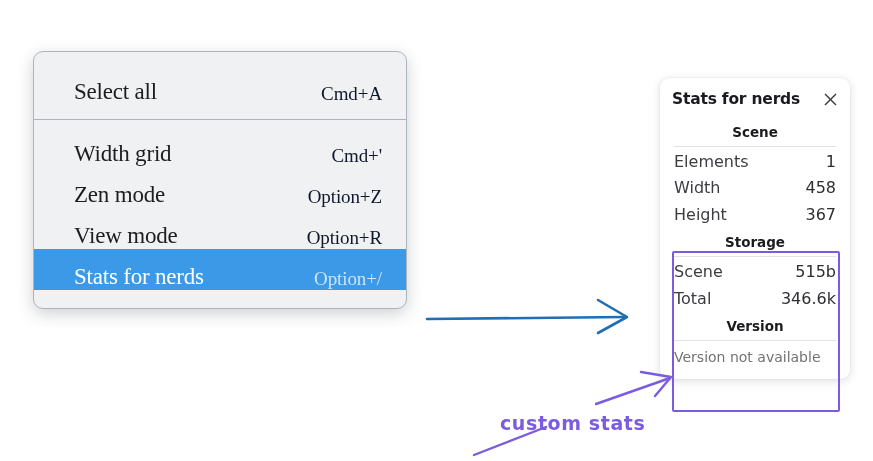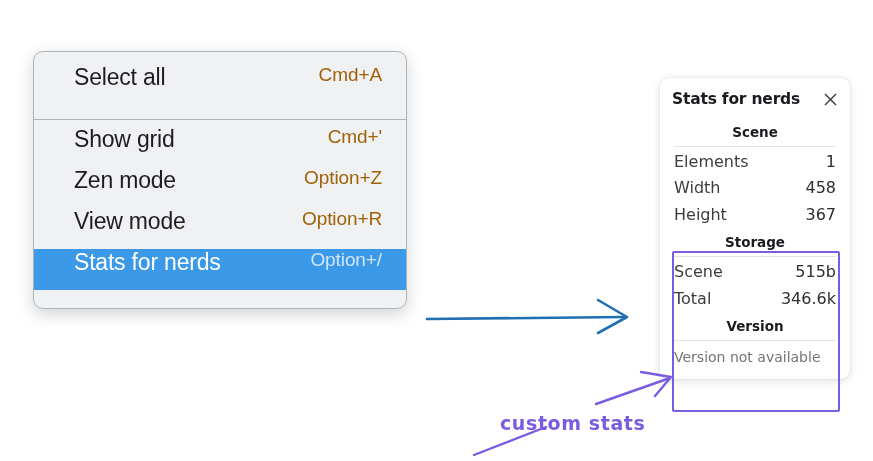--- a/index.html
+++ b/index.html
@@ -31,36 +31,37 @@
   }
   .menu-group { padding: 6px 0 10px 0; }
   .menu-group.group-top { padding-bottom: 14px; }
   .menu-divider {
     height: 1px;
     background: #aeb4bd;
     margin: 0;
   }
   .menu-item {
     display: flex;
-    align-items: flex-start;
+    align-items: flex-end;
     justify-content: space-between;
     height: 41px;
     padding: 0 24px 0 40px;
     box-sizing: border-box;
     cursor: default;
+    font-family: Liberation Serif, serif;
   }
   .menu-item .mi-label {
     font-size: 23px;
     color: #1d1d1f;
     letter-spacing: -0.2px;
     white-space: nowrap;
   }
   .menu-item .mi-shortcut {
     font-size: 19px;
-    color: #a16207;
+    color: #0f172a;
     letter-spacing: -0.1px;
     white-space: nowrap;
   }
   .menu-item.is-selected {
     background: #3b99e8;
   }
   .menu-item.is-selected .mi-label { color: #ffffff; }
   .menu-item.is-selected .mi-shortcut { color: #cfe4f8; margin-left: 23px; }
 
   
@@ -165,21 +166,21 @@
     <div class="menu-item">
       <span class="mi-label">Select all</span>
       <span class="mi-shortcut">Cmd+A</span>
     </div>
   </div>
 
   <div class="menu-divider"></div>
 
   <div class="menu-group">
     <div class="menu-item">
-      <span class="mi-label">Show grid</span>
+      <span class="mi-label">Width grid</span>
       <span class="mi-shortcut">Cmd+'</span>
     </div>
     <div class="menu-item">
       <span class="mi-label">Zen mode</span>
       <span class="mi-shortcut">Option+Z</span>
     </div>
     <div class="menu-item">
       <span class="mi-label">View mode</span>
       <span class="mi-shortcut">Option+R</span>
     </div>

